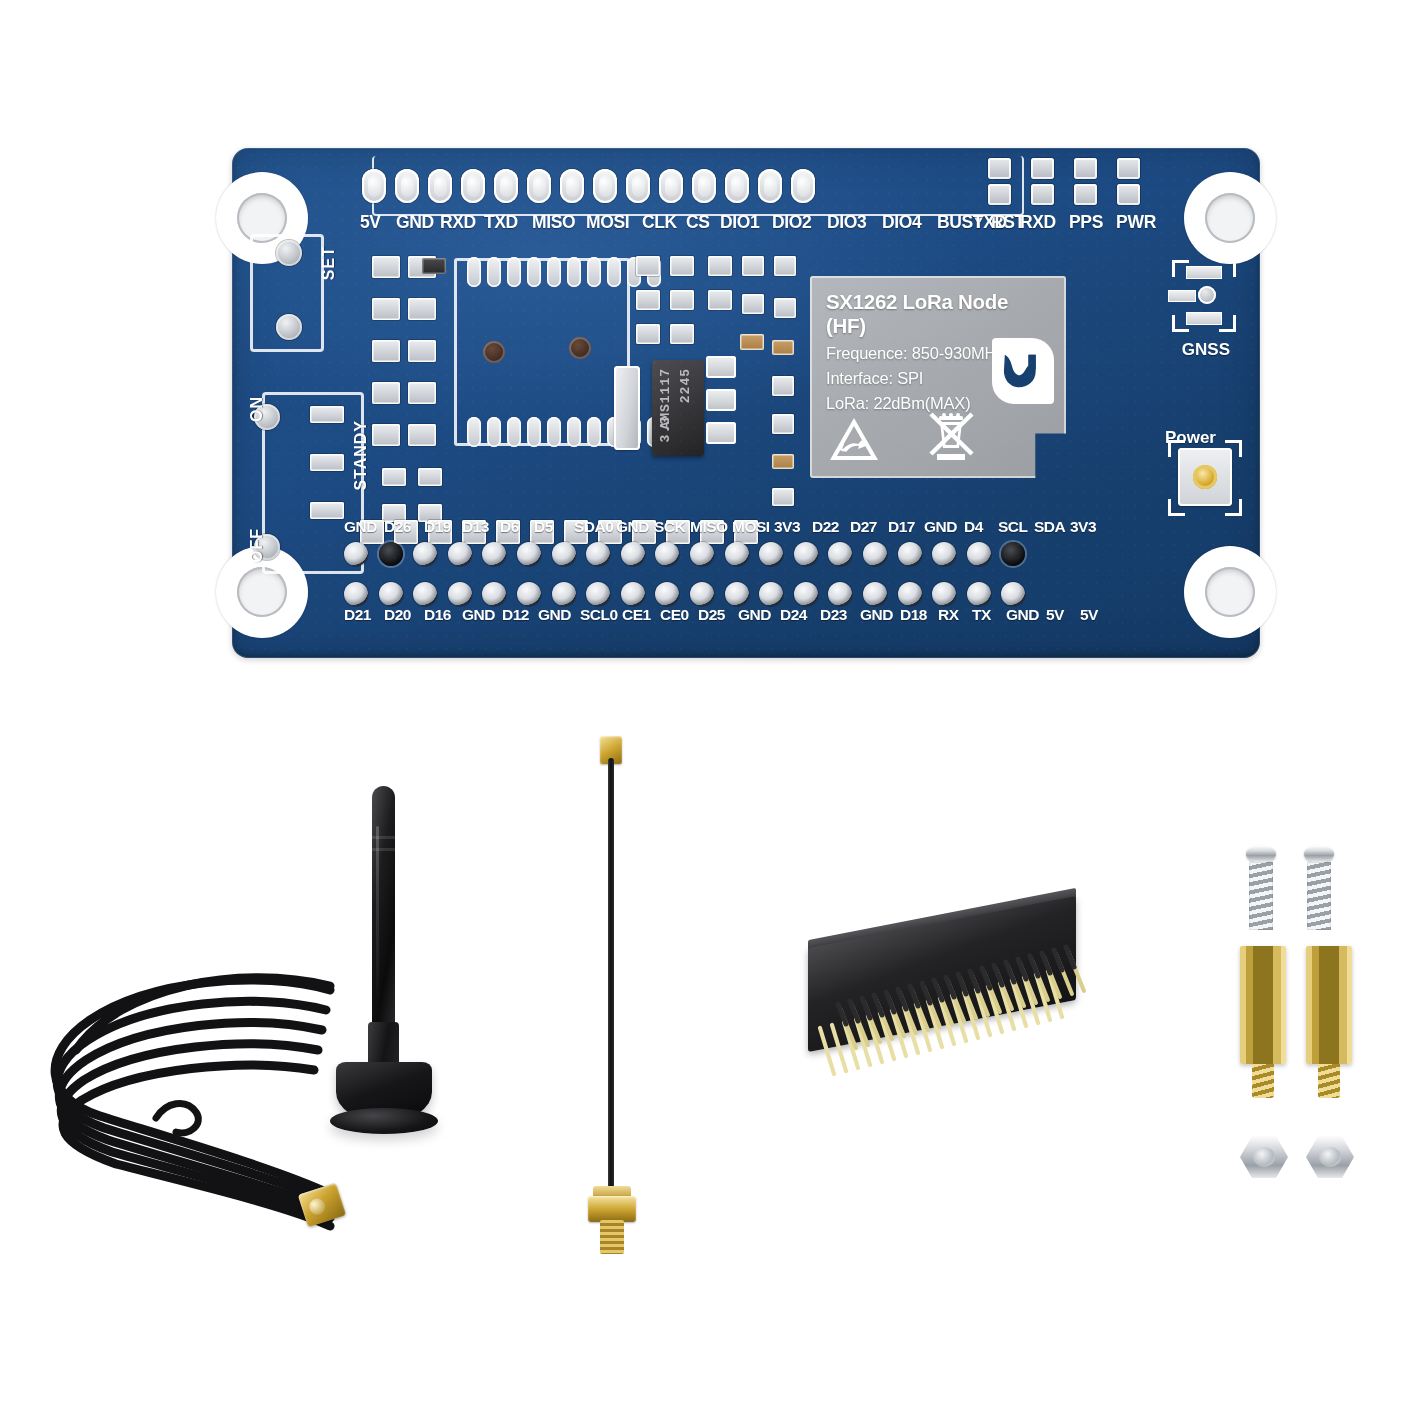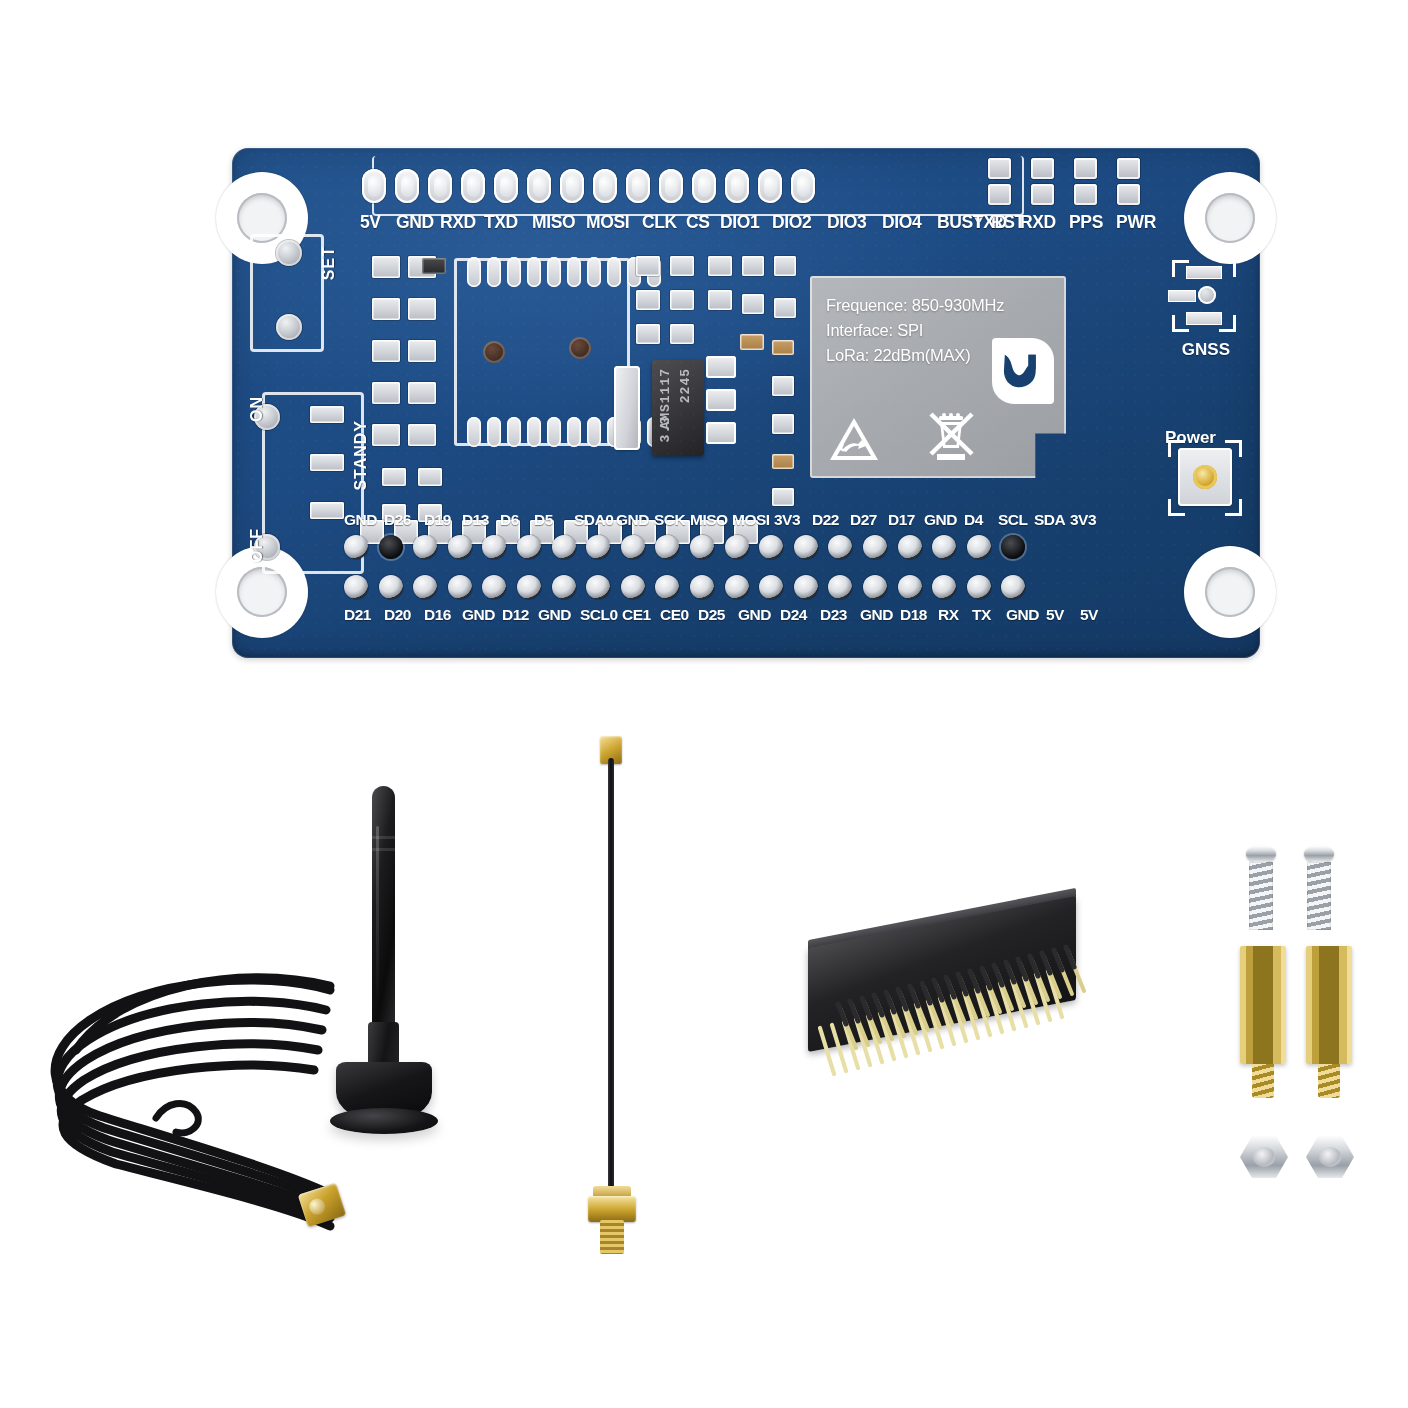--- a/index.html
+++ b/index.html
@@ -160,21 +160,21 @@
   .gpio .row{display:flex;gap:10.6px;}
   .gpio .row i{width:24px;height:24px;border-radius:50%;
     background:radial-gradient(circle at 38% 32%,#fafbfc 0%,#d9dce1 42%,#8f949b 68%, #2a2d31 70%,#141618 100%);
     box-shadow:0 0 0 1px rgba(0,0,0,.22);}
   .gpio .row i.filled{background:radial-gradient(circle at 40% 34%,#4a4d52,#0a0b0d 70%);
     box-shadow:0 0 0 2px rgba(255,255,255,.25);}
   .gpio .row.r2{margin-top:16px;}
   .glab{display:flex;gap:0;}
   .glab span{font-size:15.5px;font-weight:700;color:#fff;letter-spacing:-.5px;
              white-space:nowrap;text-shadow:0 1px 1px rgba(0,0,0,.45);}
-  .glab.top{margin-bottom:6px;} .glab.bot{margin-top:7px;}
+  .glab.top{margin-bottom:6px;} .glab.bot{}
 
   
   .silk{position:absolute;border:3px solid rgba(255,255,255,.85);}
   .sw-frame{left:18px;top:86px;width:68px;height:112px;border-radius:4px;}
   .sw-pad{position:absolute;width:26px;height:26px;border-radius:50%;
      background:radial-gradient(circle at 38% 32%,#f0f2f4,#b9bdc3 60%,#7d8289);
      box-shadow:inset 0 0 0 2px rgba(255,255,255,.5),0 0 0 1px rgba(0,0,0,.25);}
   .jmp-frame{left:30px;top:244px;width:96px;height:176px;border-radius:4px;}
 
   
@@ -458,20 +458,21 @@
     <div class="smd" style="left:264px;top:372px;width:24px;height:24px"></div>
     <div class="smd" style="left:298px;top:372px;width:24px;height:24px"></div>
     <div class="smd" style="left:332px;top:372px;width:24px;height:24px"></div>
     <div class="smd" style="left:366px;top:372px;width:24px;height:24px"></div>
     <div class="smd" style="left:400px;top:372px;width:24px;height:24px"></div>
     <div class="smd" style="left:434px;top:372px;width:24px;height:24px"></div>
     <div class="smd" style="left:468px;top:372px;width:24px;height:24px"></div>
     <div class="smd" style="left:502px;top:372px;width:24px;height:24px"></div>
 
     <div class="shield">
+      <div class="t1">SX1262 LoRa Node (HF)</div>
       <div class="t2">Frequence: 850-930MHz</div>
       <div class="t2">Interface: SPI</div>
       <div class="t2">LoRa: 22dBm(MAX)</div>
 
       <div class="wslogo">
         <svg viewBox="0 0 48 44" aria-hidden="true">
           <path d="M4 4 C14 10, 10 22, 18 26 C24 29, 26 20, 30 16 L30 4 L38 4 L38 22
                    C38 34, 28 40, 20 40 C10 40, 3 32, 3 22 Z" fill="#17406f"></path>
           <path d="M30 4 L38 4 L38 20 L30 22 Z" fill="#17406f"></path>
         </svg>

